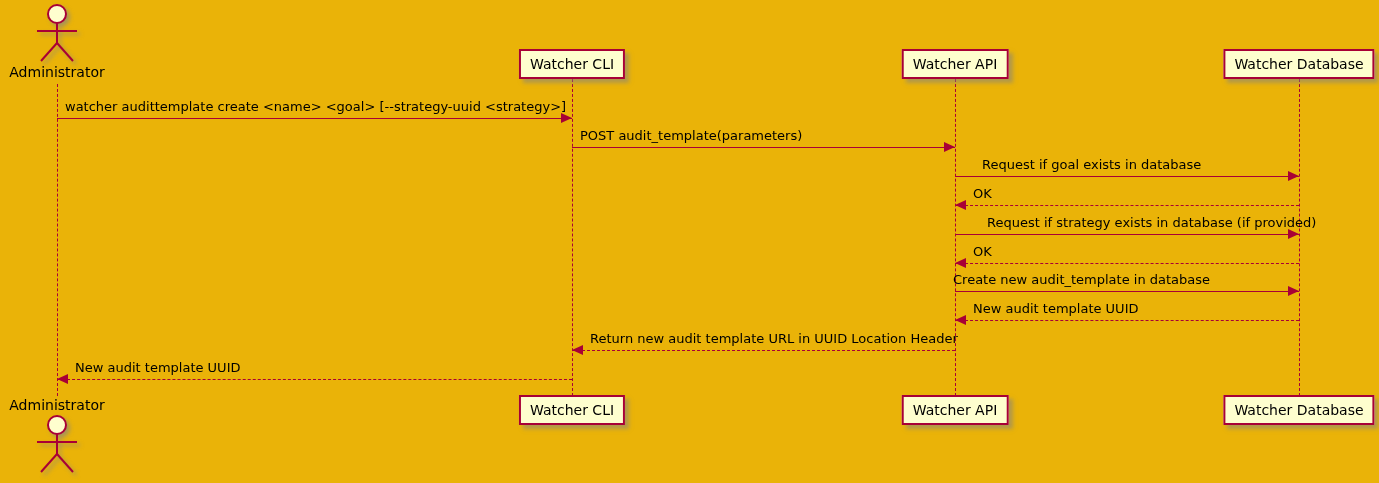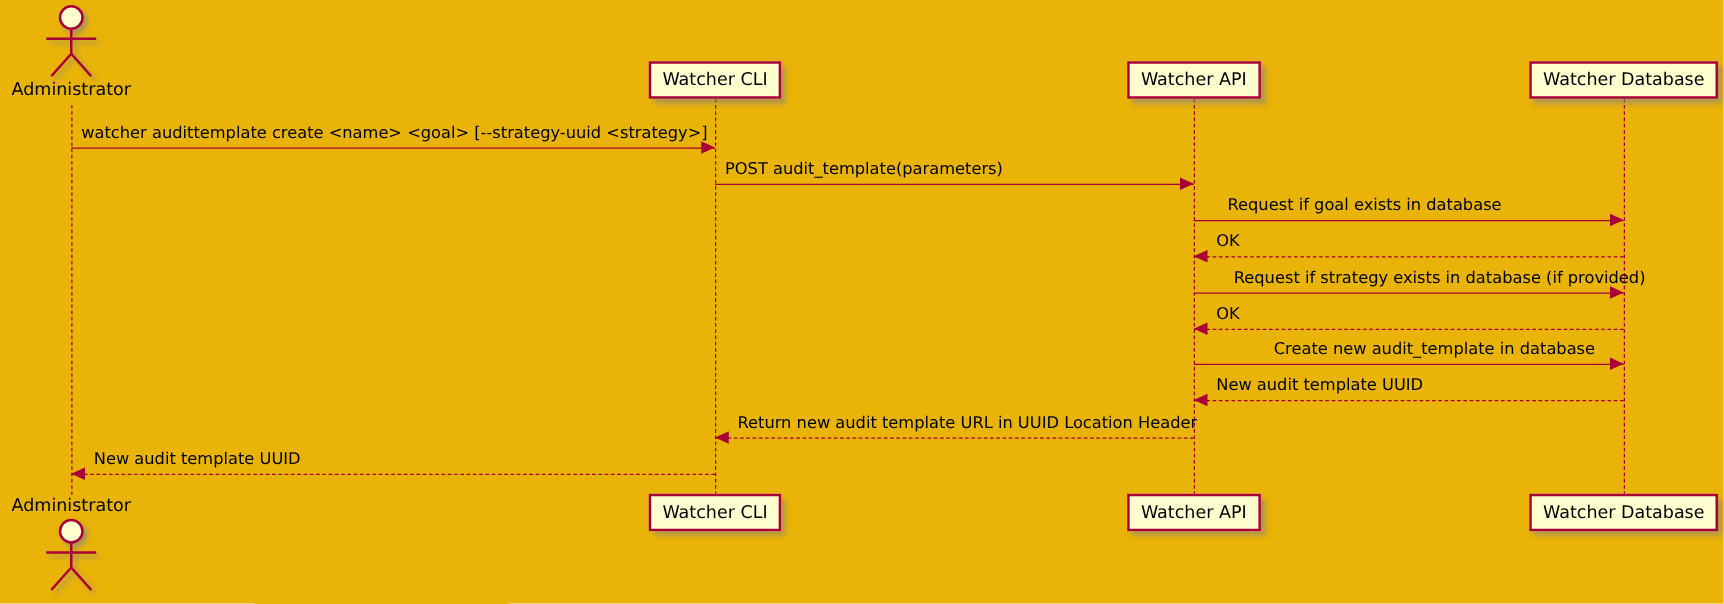--- a/index.html
+++ b/index.html
@@ -105,21 +105,21 @@
     <div class="arrowhead left" style="left: 955px; top: 200px;"></div>
     <div class="msg-label" style="left: 973px; top: 186px;">OK</div>
     <div class="msg-line solid" style="left: 955px; top: 234px; width: 344px;"></div>
     <div class="arrowhead right" style="left: 1288px; top: 229px;"></div>
     <div class="msg-label" style="left: 942px; top: 215px; margin-left: 45px;">Request if strategy exists in database (if provided)</div>
     <div class="msg-line dashed" style="left: 955px; top: 263px; width: 344px;"></div>
     <div class="arrowhead left" style="left: 955px; top: 258px;"></div>
     <div class="msg-label" style="left: 973px; top: 244px;">OK</div>
     <div class="msg-line solid" style="left: 955px; top: 291px; width: 344px;"></div>
     <div class="arrowhead right" style="left: 1288px; top: 286px;"></div>
-    <div class="msg-label" style="left: 1019px; top: 272px; text-align: right;">Create new audit_template in database</div>
+    <div class="msg-label" style="left: 953px; top: 272px; text-align: right;">Create new audit_template in database</div>
     <div class="msg-line dashed" style="left: 955px; top: 320px; width: 344px;"></div>
     <div class="arrowhead left" style="left: 955px; top: 315px;"></div>
     <div class="msg-label" style="left: 973px; top: 301px;">New audit template UUID</div>
     <div class="msg-line dashed" style="left: 572px; top: 350px; width: 383px;"></div>
     <div class="arrowhead left" style="left: 572px; top: 345px;"></div>
     <div class="msg-label" style="left: 590px; top: 331px;">Return new audit template URL in UUID Location Header</div>
     <div class="msg-line dashed" style="left: 57px; top: 379px; width: 515px;"></div>
     <div class="arrowhead left" style="left: 57px; top: 374px;"></div>
     <div class="msg-label" style="left: 75px; top: 360px;">New audit template UUID</div>
   </div>

